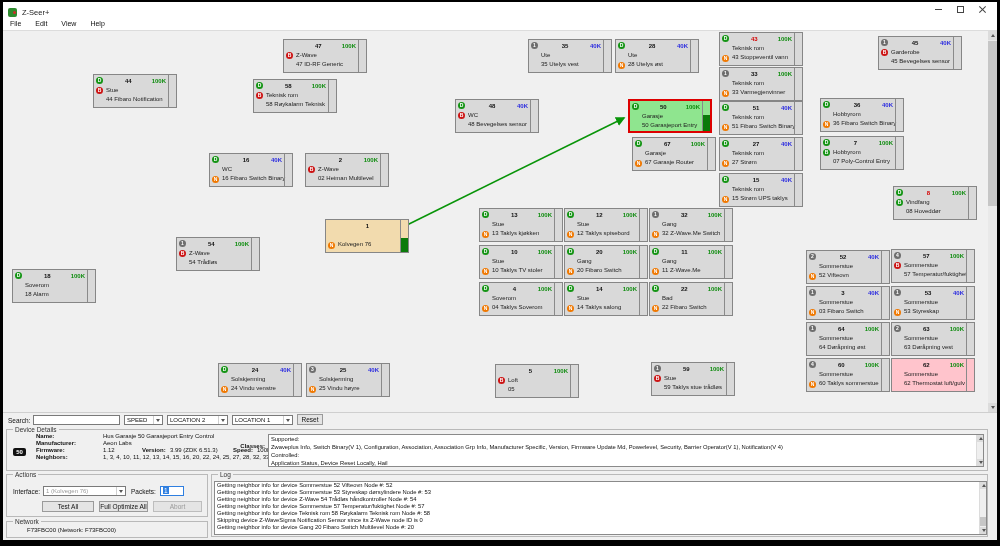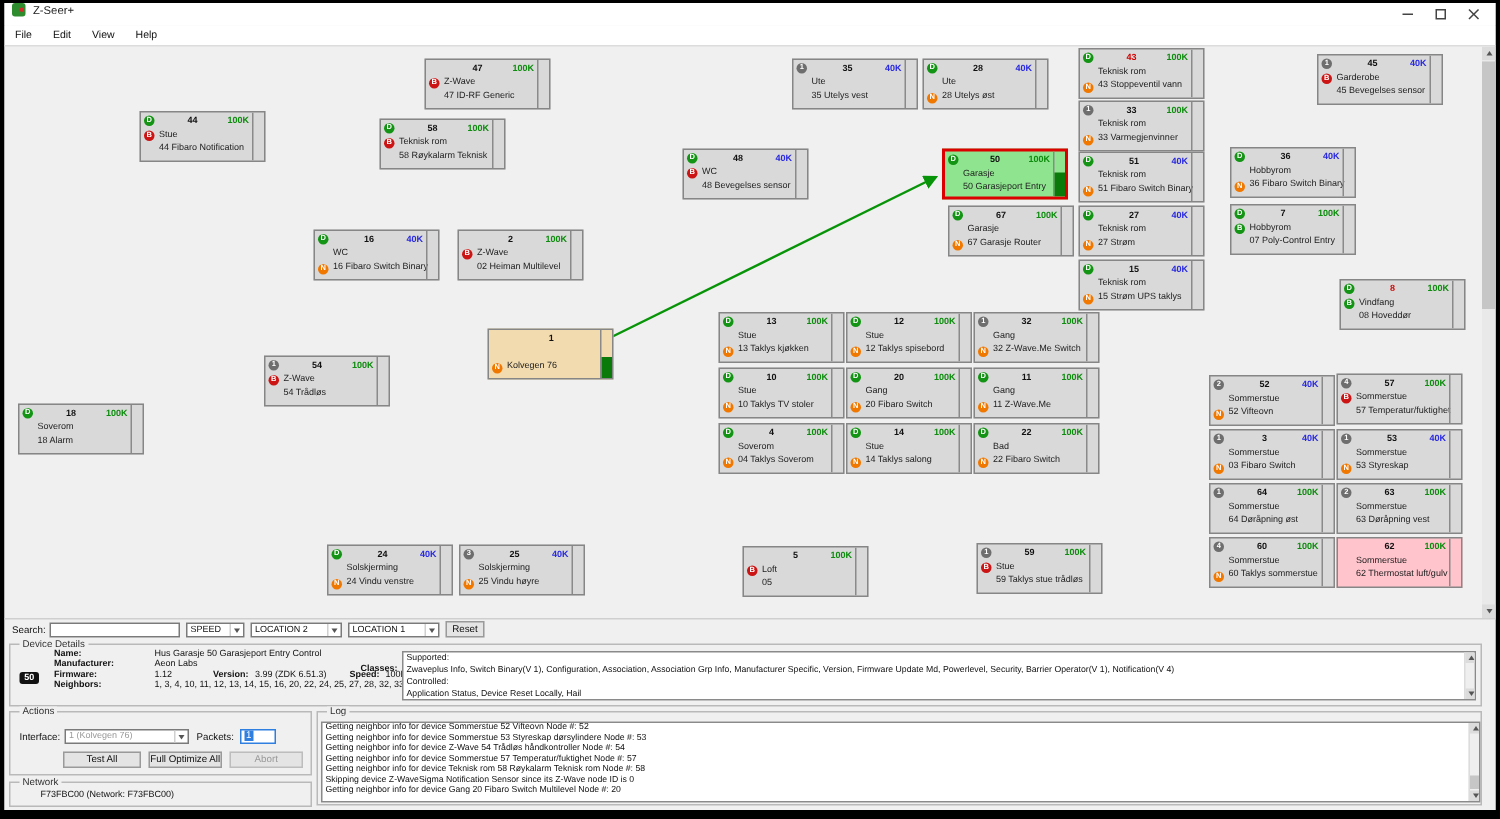--- a/index.html
+++ b/index.html
@@ -3,21 +3,21 @@
 <meta charset="utf-8">
 <style>
   html,body{margin:0;padding:0;}
   body{width:1000px;height:546px;overflow:hidden;background:#000;
        font-family:"Liberation Sans", sans-serif; -webkit-font-smoothing:antialiased;}
   *{box-sizing:border-box;}
   .screen{position:relative;width:1000px;height:546px;background:#000;}
   .window{position:absolute;left:3px;top:2px;width:994px;height:538px;background:#f0f0f0;}
 
   
-  .titlebar{position:absolute;left:0;top:0;right:0;height:15px;background:#fff;display:flex;align-items:flex-start;}
+  .titlebar{position:absolute;left:0;top:0;right:0;height:15px;background:#fff;display:flex;align-items:flex-end;}
   .appicon{width:9px;height:9px;margin-left:5px;background:#2e8b2e;border-radius:2px;position:relative;}
   .appicon::after{content:"";position:absolute;right:1px;top:3px;width:3px;height:3px;background:#d42a2a;border-radius:50%;}
   .title{font-size:7.5px;color:#222;margin-left:5px;}
   .winbtns{position:absolute;right:4px;top:0;height:15px;display:flex;align-items:center;}
   .wbtn{width:22px;height:13px;display:flex;align-items:center;justify-content:center;position:relative;}
   .glyph-min{width:7px;height:0;border-top:1px solid #444;display:block;}
   .glyph-max{width:7px;height:7px;border:1px solid #444;display:block;}
   .glyph-close{width:9px;height:9px;position:relative;display:block;}
   .glyph-close::before,.glyph-close::after{content:"";position:absolute;left:4px;top:0;width:1px;height:9px;background:#444;}
   .glyph-close::before{transform:rotate(45deg);}

